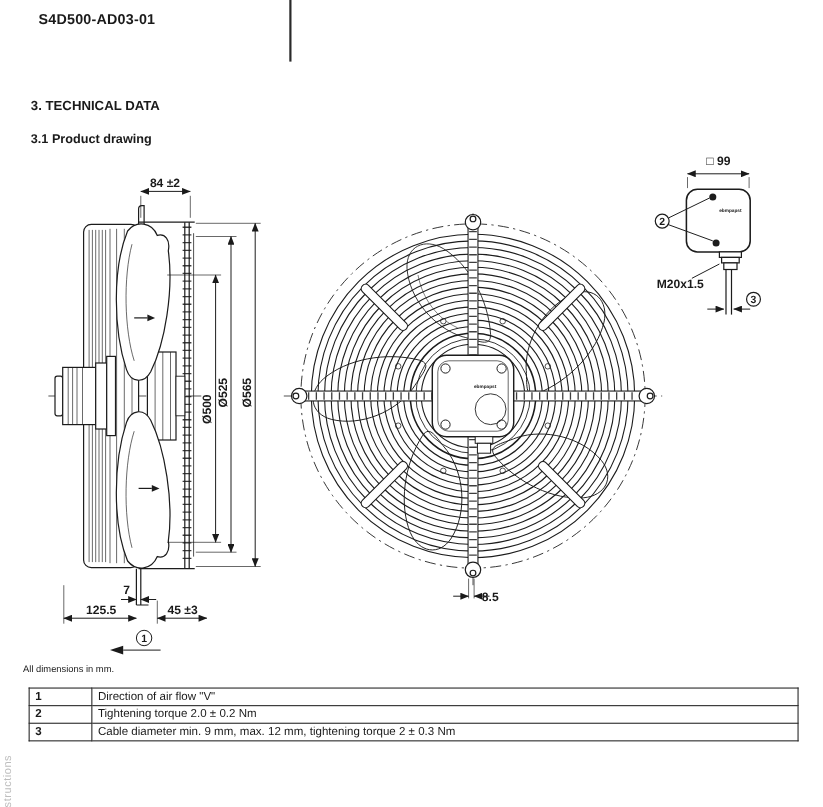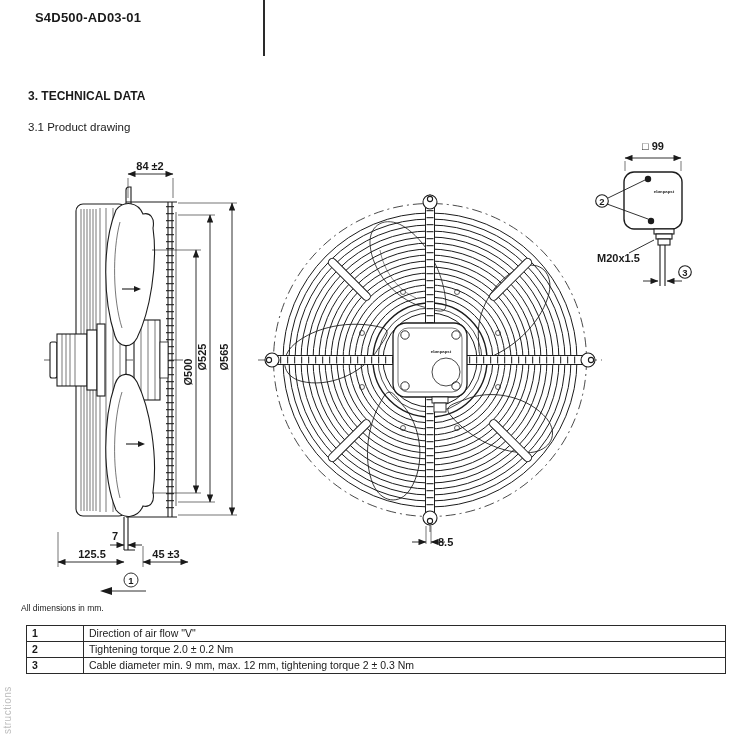--- a/index.html
+++ b/index.html
@@ -3,21 +3,21 @@
 <meta charset="utf-8">
 <style>
   html,body{margin:0;padding:0;background:#fff;}
   #page{position:relative;width:748px;height:734px;background:#fff;overflow:hidden;
         font-family:"Liberation Sans",sans-serif;color:#1a1a1a;}
   .abs{position:absolute;}
   #part-number{left:35px;top:10px;font-size:13px;font-weight:bold;letter-spacing:.2px;}
   #header-divider{left:263px;top:0;width:2px;height:56px;background:#2a2a2a;}
   #doc-title{left:287px;top:6px;font-size:26px;font-weight:400;letter-spacing:.3px;}
   #section-title{left:28px;top:89px;font-size:12px;font-weight:bold;}
-  #subsection-title{left:28px;top:121px;font-size:11.5px;font-weight:normal;}
+  #subsection-title{left:28px;top:121px;font-size:11.5px;font-weight:bold;}
   #drawing-svg{left:0;top:0;width:748px;height:734px;}
   #watermark{left:84px;top:330px;font-size:72px;font-weight:bold;line-height:1;
              letter-spacing:3px;color:rgba(124,160,198,0.88);white-space:nowrap;}
   #units-note{left:21px;top:603px;font-size:8.5px;}
   #legend-table{left:26px;top:625px;width:700px;border-collapse:collapse;
                 font-size:10.5px;}
   #legend-table td{border:1.4px solid #2a2a2a;padding:1px 5px 1px 5px;line-height:13px;}
   #legend-table td.num{width:46px;font-weight:bold;}
   #side-fragment{left:2px;top:734px;transform:rotate(-90deg);transform-origin:0 0;
                  font-size:10px;color:#bdbdbd;letter-spacing:.5px;}

